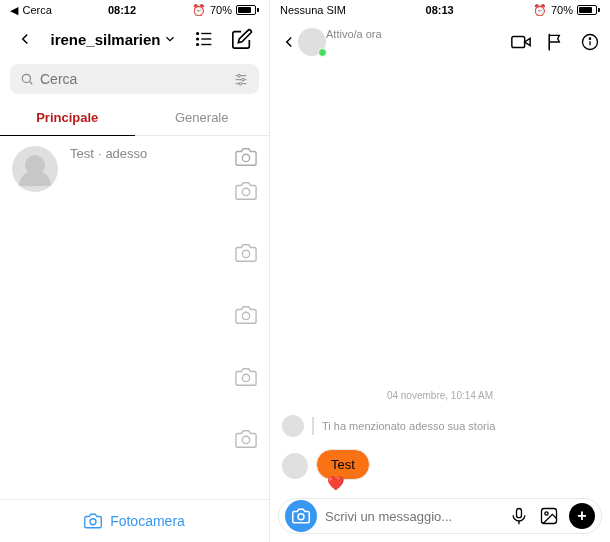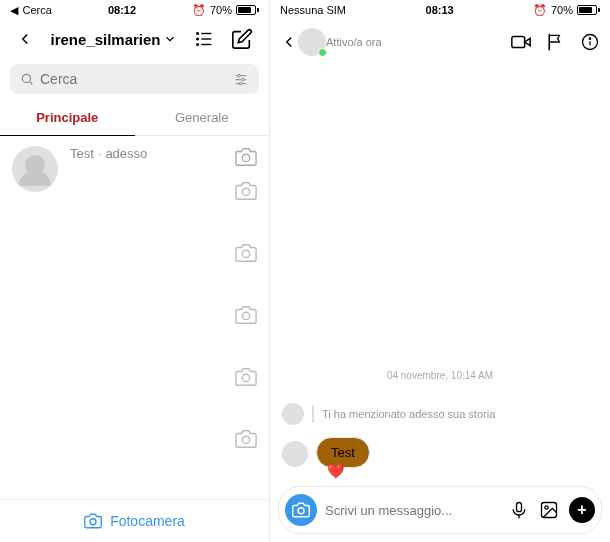--- a/index.html
+++ b/index.html
@@ -34,38 +34,38 @@
 .avatar-body { width: 32px; height: 16px; border-radius: 16px 16px 0 0; background: #c7c7c7; position: absolute; bottom: 6px; }
 .thread-info { flex: 1; font-size: 13px; color: #888; }
 .thread-camera { color: #999; }
 
 .camera-column { position: absolute; right: 12px; top: 180px; display: flex; flex-direction: column; gap: 40px; }
 .camera-column .cam-ico { color: #bbb; }
 
 .footer-camera { display: flex; align-items: center; justify-content: center; gap: 8px; padding: 12px; color: #3897f0; font-size: 14px; border-top: 1px solid #f0f0f0; }
 
 
-.chat-header { display: flex; align-items: center; padding: 8px 10px; }
+.chat-header { display: flex; padding: 8px 10px; }
 .small-avatar { width: 28px; height: 28px; border-radius: 50%; background: #dfdfdf; position: relative; }
 .small-avatar .dot { position: absolute; right: -1px; bottom: -1px; width: 9px; height: 9px; background: #4cd964; border-radius: 50%; border: 1.5px solid #fff; }
 .chat-header-name { flex: 1; font-size: 11px; color: #888; }
 .chat-header-actions { display: flex; gap: 14px; color: #000; }
 
 .chat-body { flex: 1; display: flex; flex-direction: column; justify-content: flex-end; padding: 10px 12px; }
-.timestamp { text-align: center; font-size: 10px; color: #aaa; margin: 14px 0; }
+.timestamp { text-align: center; font-size: 10px; color: #aaa; margin: 6px 0; }
 .mention-row { display: flex; align-items: center; gap: 8px; margin: 8px 0; }
 .mention-avatar { width: 22px; height: 22px; border-radius: 50%; background: #e0e0e0; }
 .mention-bar { width: 2px; height: 18px; background: #ddd; }
 .mention-text { font-size: 11px; color: #999; }
 .msg-row { display: flex; align-items: flex-start; gap: 8px; margin-top: 4px; position: relative; }
 .msg-avatar { width: 26px; height: 26px; border-radius: 50%; background: #e0e0e0; margin-top: 4px; }
-.msg-bubble { background: #a16207; border: 1px solid #e8e8e8; border-radius: 16px; padding: 7px 14px; font-size: 13px; position: relative; }
+.msg-bubble { background: #f97316; border: 1px solid #e8e8e8; border-radius: 16px; padding: 7px 14px; font-size: 13px; position: relative; }
 .heart-react { position: absolute; bottom: -12px; left: 10px; font-size: 14px; }
 
-.composer { display: flex; align-items: center; margin: 8px; border: 1px solid #e8e8e8; border-radius: 22px; padding: 7px 6px; gap: 8px; }
+.composer { display: flex; align-items: center; margin: 8px; border: 1px solid #e8e8e8; border-radius: 22px; padding: 1px 6px; gap: 8px; }
 .composer-camera { width: 32px; height: 32px; border-radius: 50%; background: #3897f0; display: flex; align-items: center; justify-content: center; color: #fff; }
 .composer input { flex: 1; border: none; outline: none; font-size: 13px; color: #888; }
 .composer-actions { display: flex; gap: 10px; align-items: center; color: #000; }
 .plus-circle { width: 26px; height: 26px; border-radius: 50%; background: #000; color: #fff; display: flex; align-items: center; justify-content: center; font-size: 16px; font-weight: bold; }
 
 svg { display: block; }
 </style>
 </head>
 <body>
 

